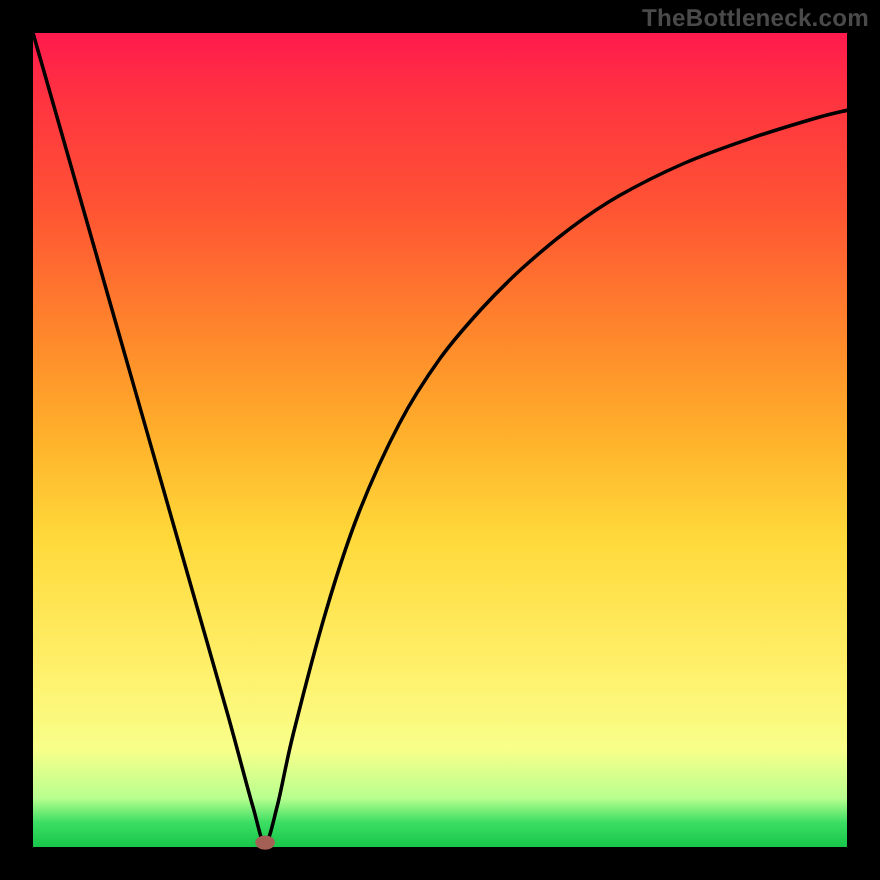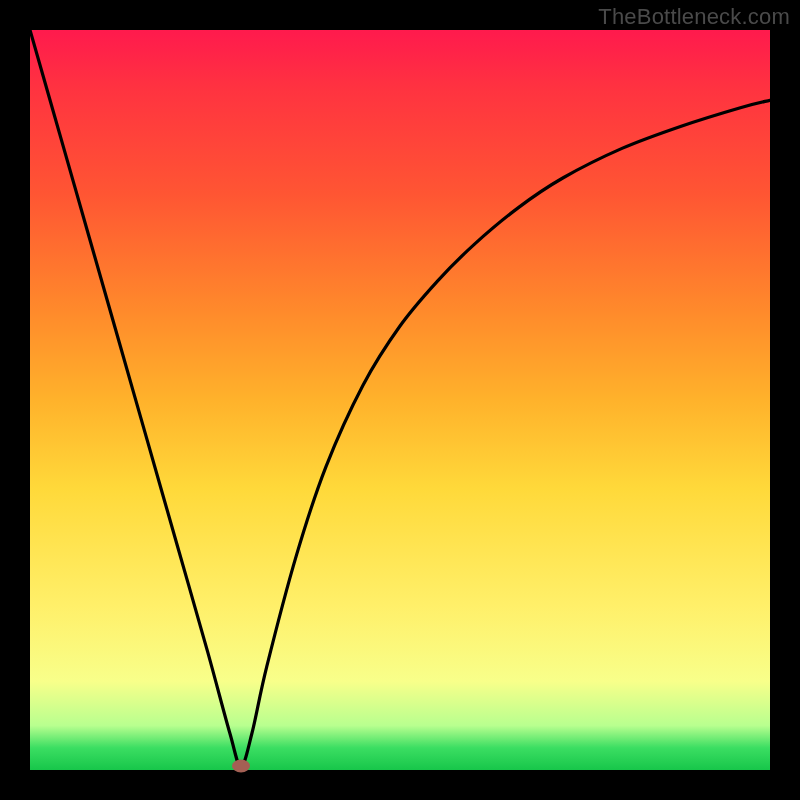--- a/index.html
+++ b/index.html
@@ -36,21 +36,21 @@
       #3bde62 97%,
       #17c64a 100%
     );
   }
   .attribution {
     position: absolute;
     top: 4px;
     right: 10px;
     color: #4a4a4a;
     font-size: 22px;
-    font-weight: 400;
+    font-weight: 700;
     letter-spacing: 0.2px;
     user-select: none;
   }
   svg.curve {
     position: absolute;
     left: 0;
     top: 0;
     width: 740px;
     height: 740px;
     display: block;

